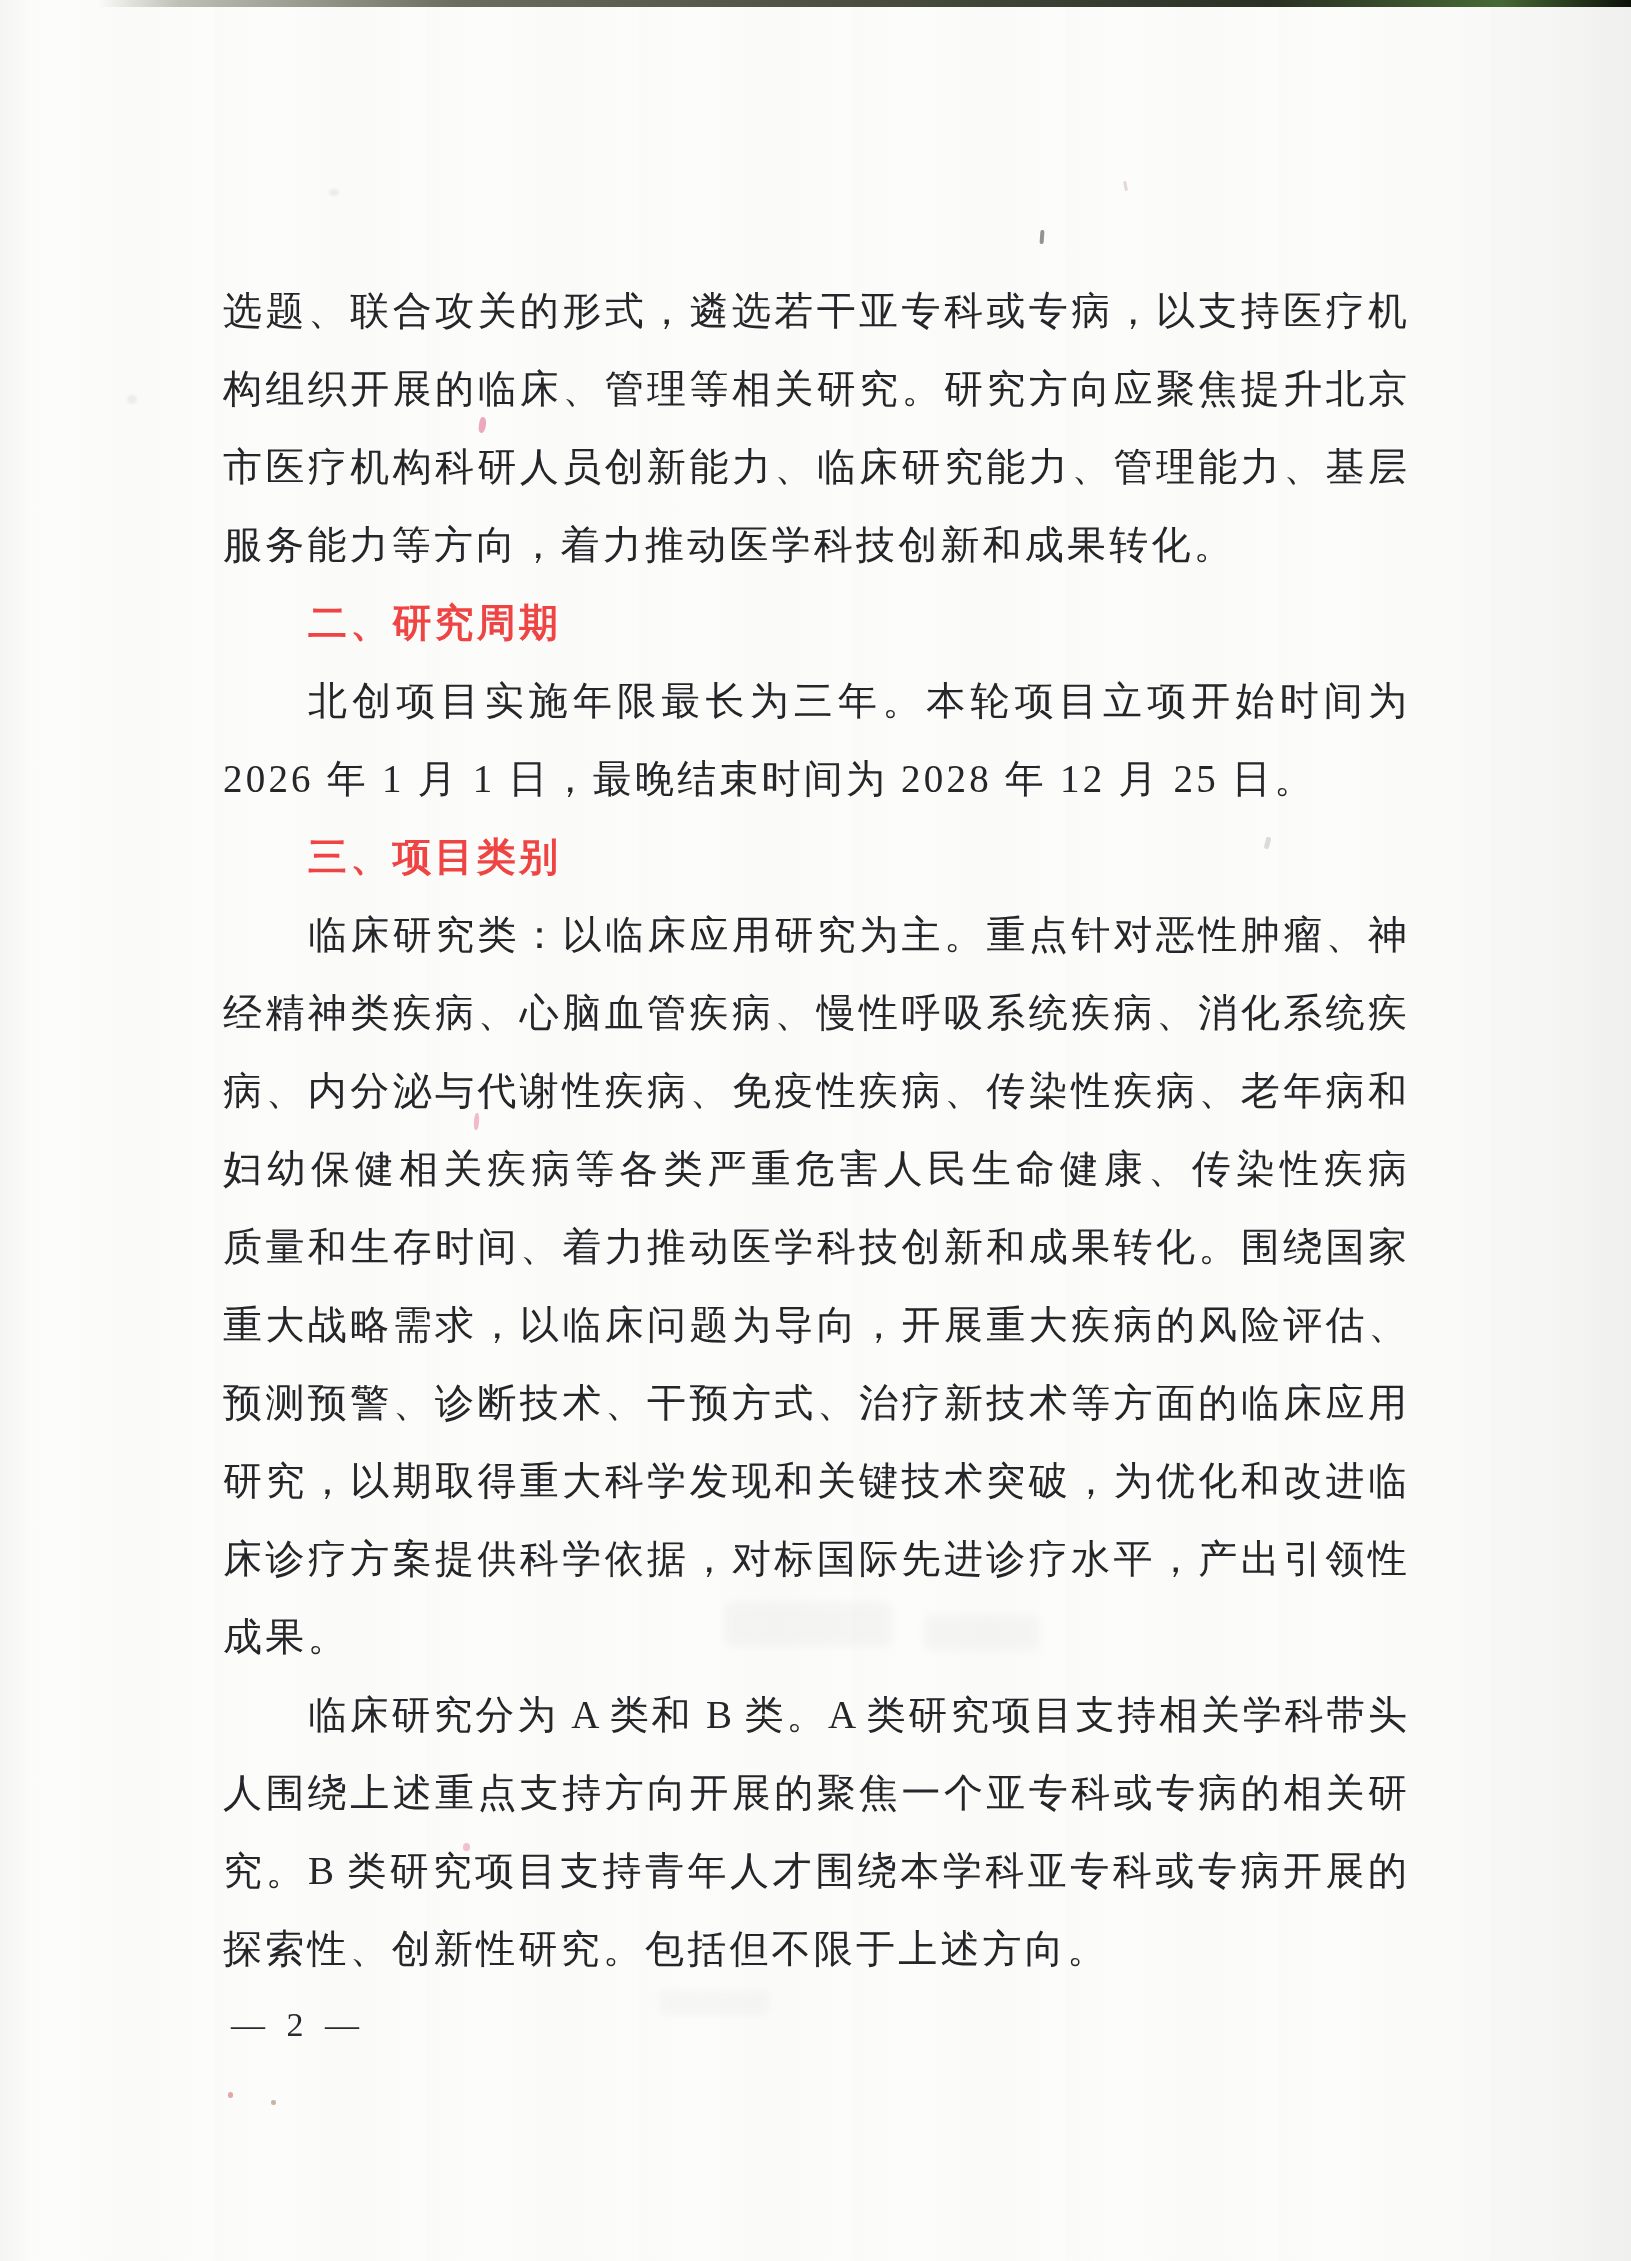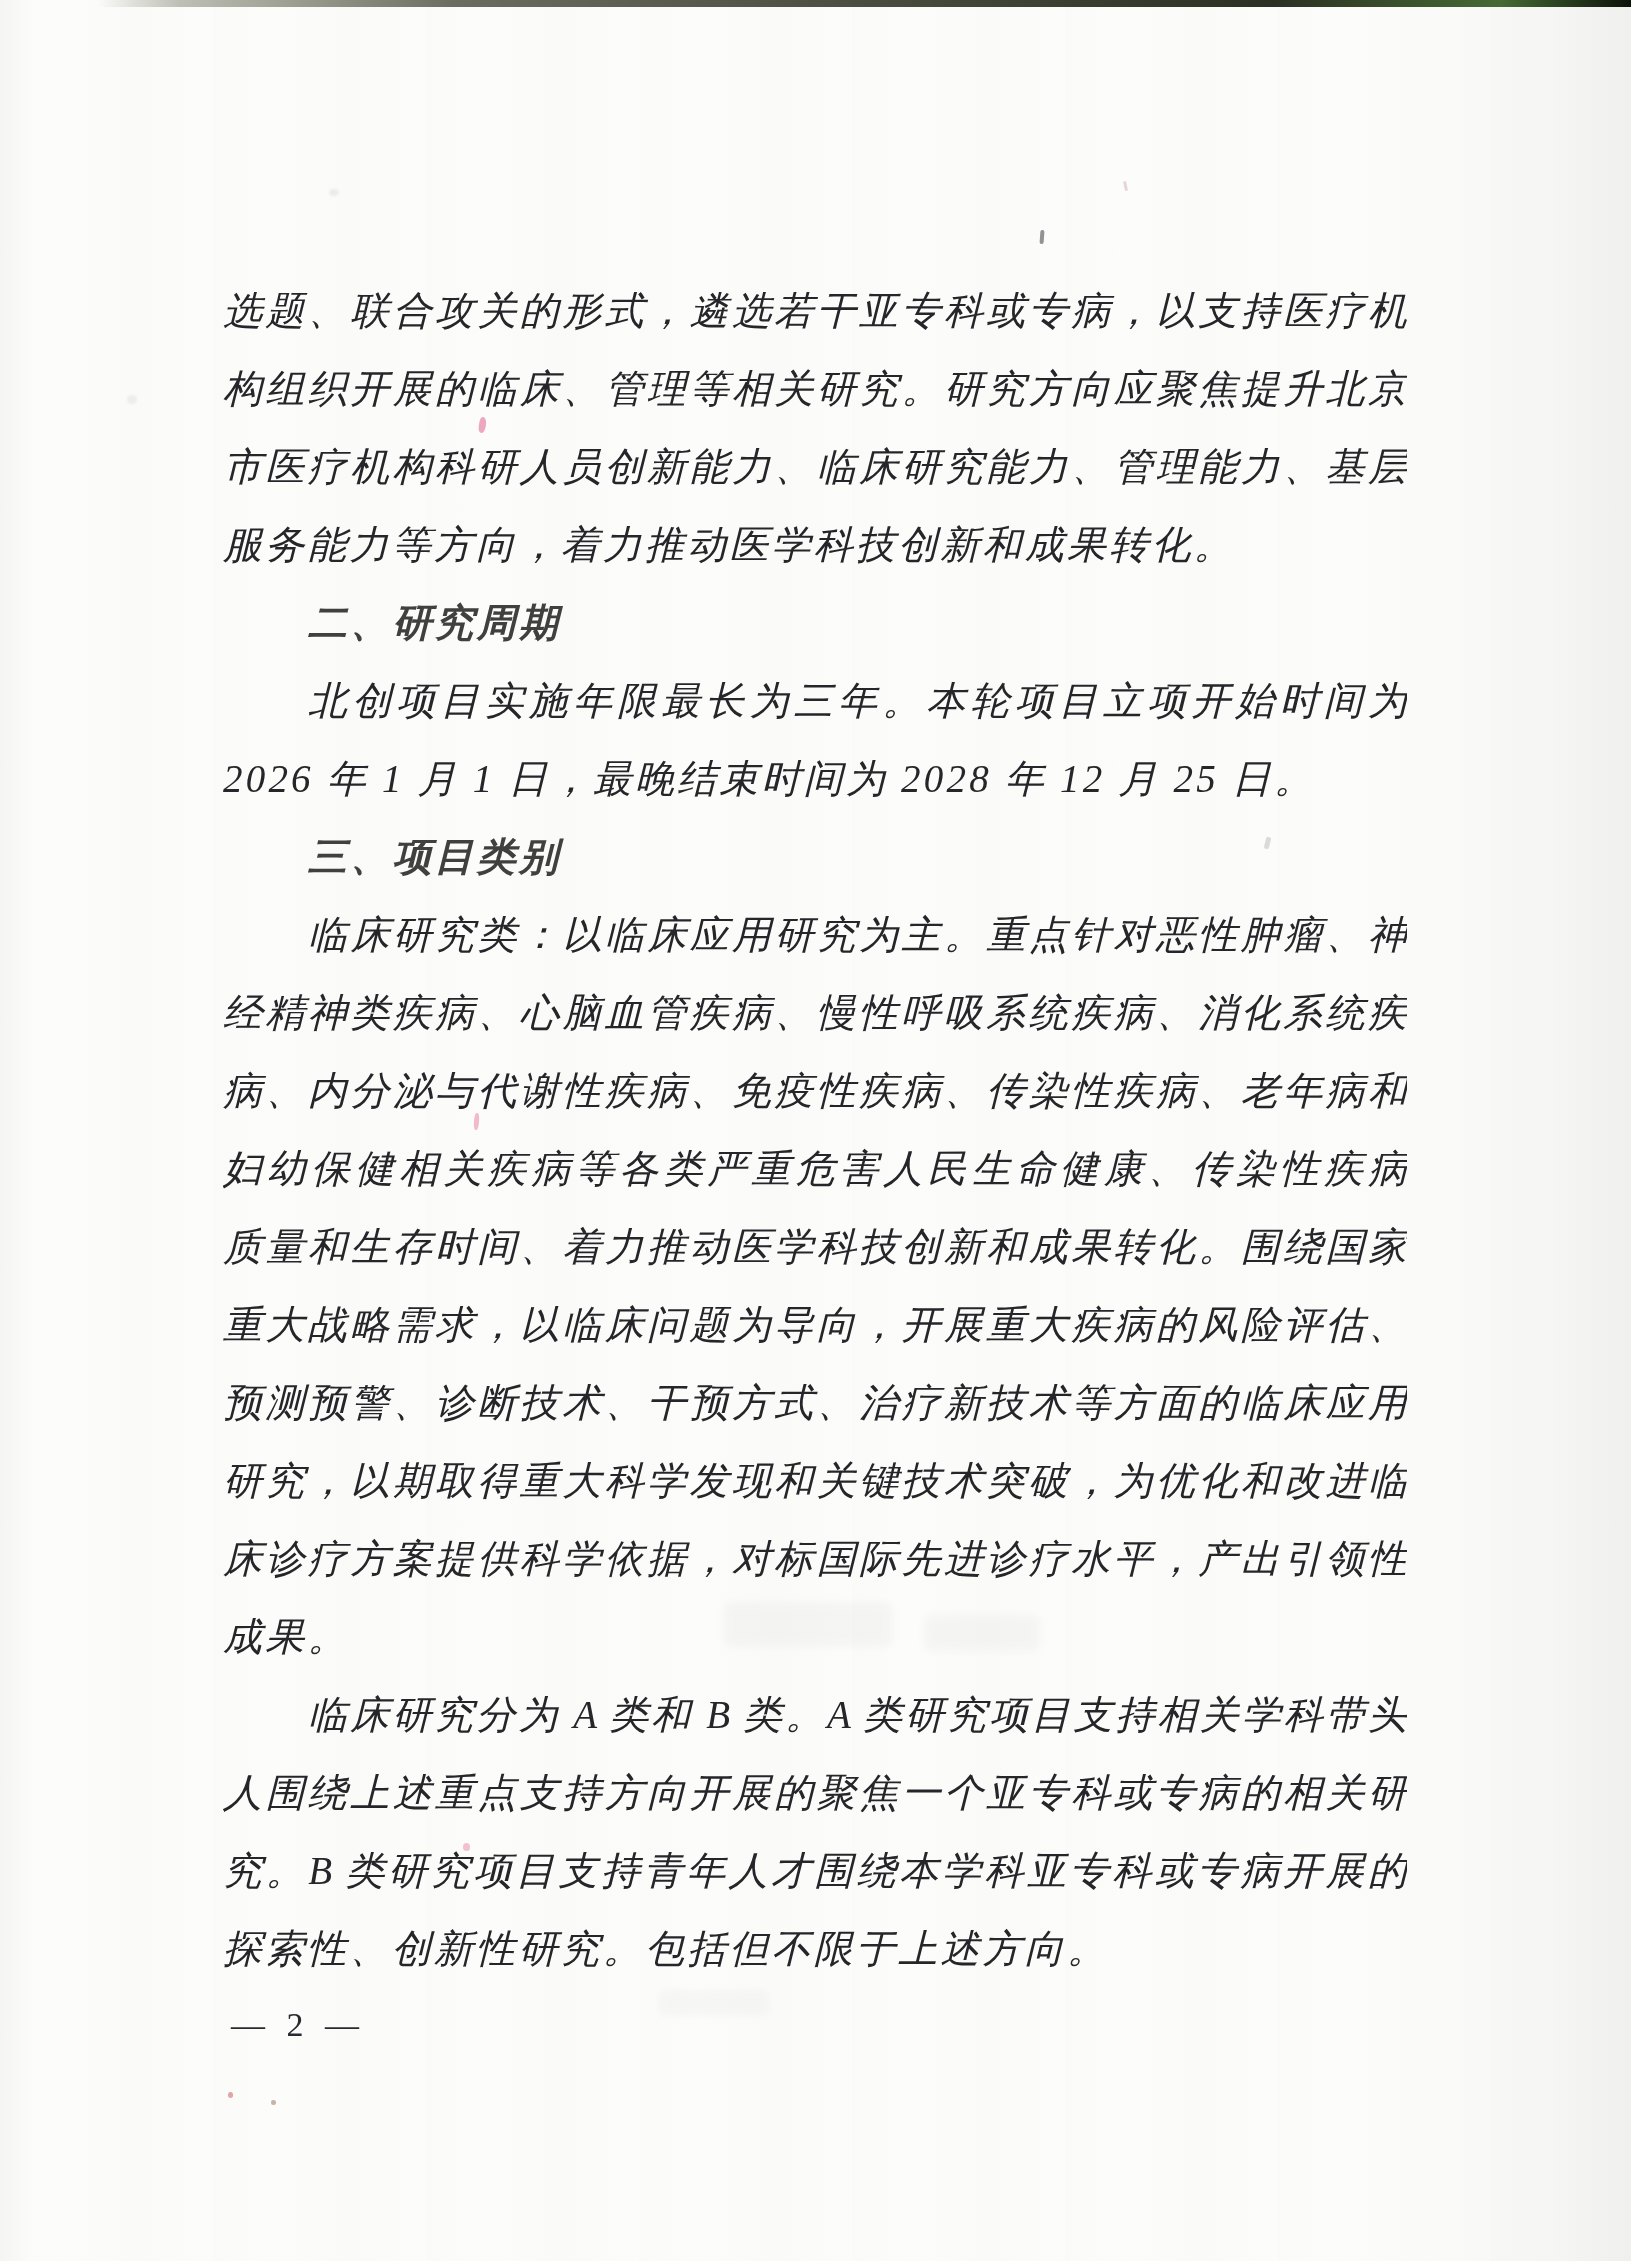--- a/index.html
+++ b/index.html
@@ -54,42 +54,41 @@
       rgba(34,40,26,0.96)   78%,
       rgba(60,98,42,0.95)   92%,
       rgba(14,18,10,1)      100%);
   }
   .text-block {
     position: absolute;
     left: 223px;
     top: 272px;
     width: 1184px;
     color: #26252a;
-    font-style: italic;
   }
   .line {
     height: 78px;
     line-height: 78px;
     font-size: 39px;
     overflow: hidden;
     text-align: justify;
     text-align-last: justify;
   }
   .line.end {
     text-align: center;
     text-align-last: left;
     letter-spacing: 3.2px;
   }
   .line.indent {
     text-indent: 85px;
   }
   .line.heading {
     font-family: "Liberation Sans", "DejaVu Sans", sans-serif;
     font-weight: 700;
-    color: #404040;
+    color: #ef4444;
     text-align: center;
     text-align-last: left;
     letter-spacing: 3.2px;
     text-indent: 85px;
   }
   .page-number {
     position: absolute;
     left: 231px;
     top: 2005px;
     height: 39px;

